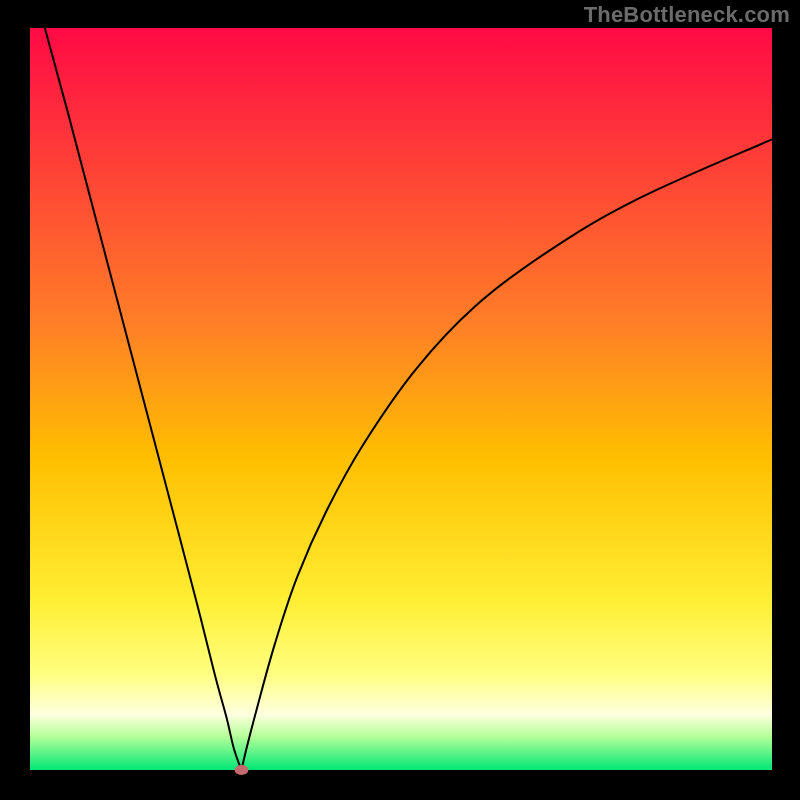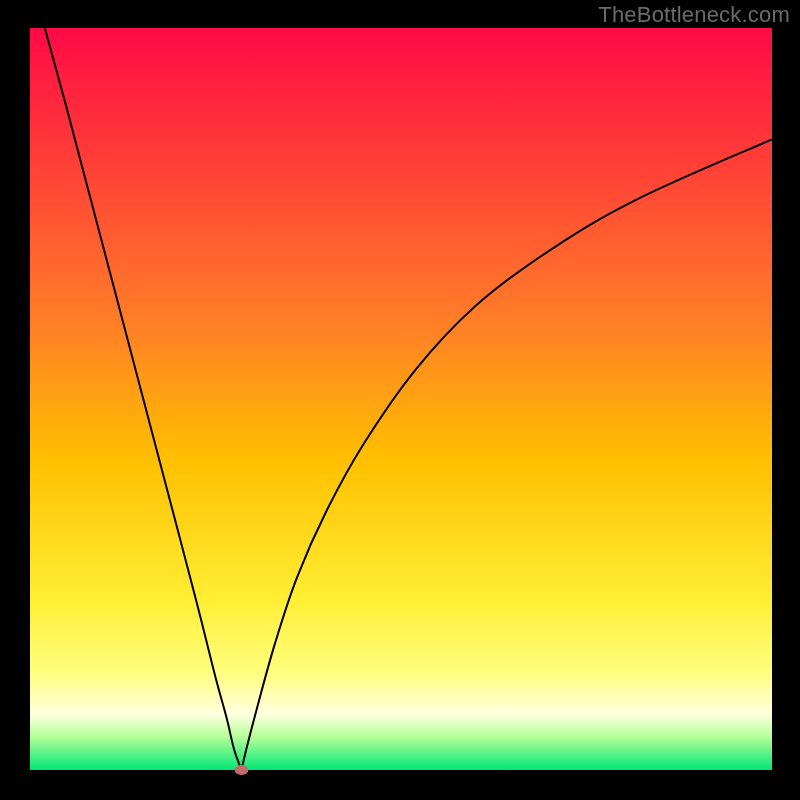--- a/index.html
+++ b/index.html
@@ -15,21 +15,21 @@
     position: relative;
     width: 800px;
     height: 800px;
   }
   .watermark {
     position: absolute;
     top: 2px;
     right: 10px;
     color: #6b6b6b;
     font-size: 22px;
-    font-weight: 400;
+    font-weight: 700;
     letter-spacing: 0.2px;
     z-index: 10;
   }
   svg {
     display: block;
   }
 </style>
 </head>
 <body>
 

